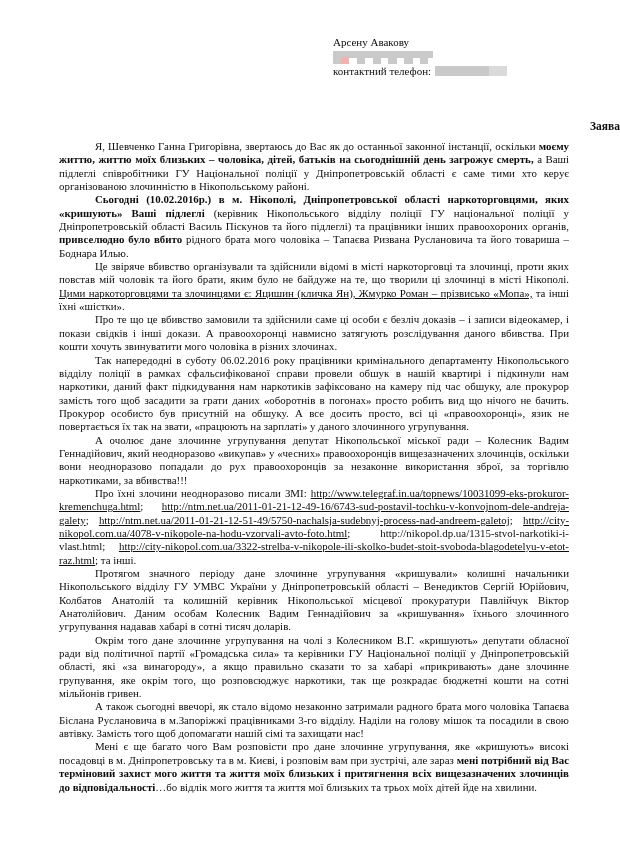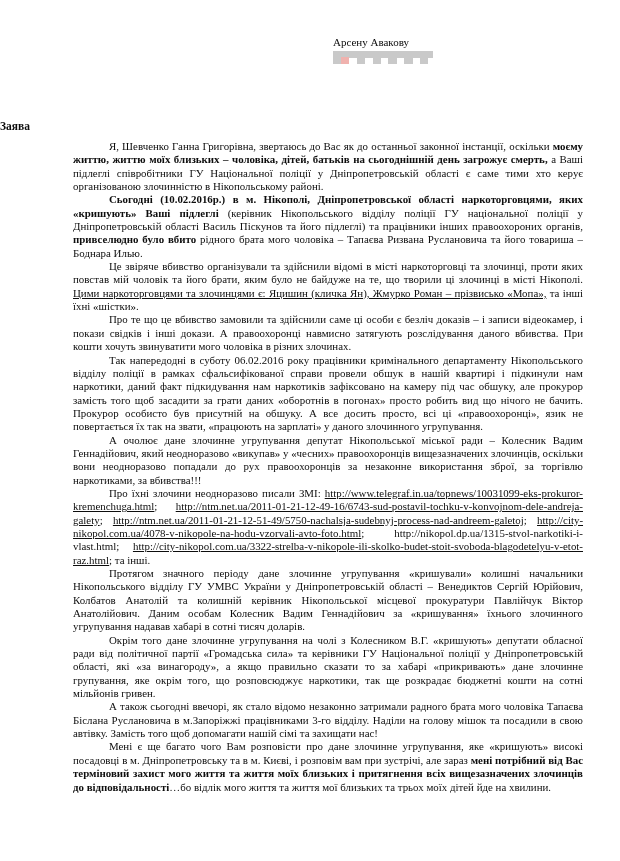--- a/index.html
+++ b/index.html
@@ -35,24 +35,24 @@
   .t1{left:8px;background:var(--redaction_pink,#f0b2ae) !important;}
   .t2{left:24px;}
   .t3{left:40px;}
   .t4{left:55px;width:9px;}
   .t5{left:71px;width:9px;}
   .t6{left:87px;}
   .phone{width:54px;margin-left:4px;}
   .phone-tail{width:18px;background:var(--redaction_gray_light,#dadada);}
   .title{
     position:absolute;top:120px;left:0;width:620px;
-    text-align:left;font-weight:bold;font-size:11.5px;
+    text-align:right;font-weight:bold;font-size:11.5px;
   }
   .body-text{
-    position:absolute;left:73px;top:140px;width:510px;
+    position:absolute;left:59px;top:140px;width:510px;
     font-size:10.9px;line-height:13.35px;
     text-align:justify;
     font-family:Liberation Serif, serif;
   }
   .para{margin:0;padding:0;text-indent:36px;}
   .rn{}
   .rb{font-weight:bold;}
   .ru{text-decoration:underline;}
   .rl{text-decoration:underline;overflow-wrap:anywhere;}
   .rlp{overflow-wrap:anywhere;}
@@ -71,20 +71,23 @@
         <i class="strip"></i>
         <i class="t t0"></i>
         <i class="t t1"></i>
         <i class="t t2"></i>
         <i class="t t3"></i>
         <i class="t t4"></i>
         <i class="t t5"></i>
         <i class="t t6"></i>
       </span>
     </div>
+    <div class="h-line">
+      <span>контактний телефон:</span><span class="redact-bar phone"></span><span class="redact-bar phone-tail"></span>
+    </div>
   </div>
 
   <div class="title">Заява</div>
 
   <div class="body-text">
       <p class="para"><span class="rn">Я, Шевченко Ганна Григорівна, звертаюсь до Вас як до останньої законної інстанції, оскільки </span><span class="rb">моєму життю, життю моїх близьких – чоловіка, дітей, батьків на сьогоднішній день загрожує смерть,</span><span class="rn"> а Ваші підлеглі співробітники ГУ Національної поліції у Дніпропетровській області є саме тими хто керує організованою злочинністю в Нікопольському районі.</span></p>
       <p class="para"><span class="rb">Сьогодні (10.02.2016р.) в м. Нікополі, Дніпропетровської області наркоторговцями, яких «кришують» Ваші підлеглі </span><span class="rn">(керівник Нікопольського відділу поліції ГУ національної поліції у Дніпропетровській області Василь Піскунов та його підлеглі) та працівники інших правоохороних органів, </span><span class="rb">привселюдно було вбито </span><span class="rn">рідного брата мого чоловіка – Тапаєва Ризвана Руслановича та його товариша – Боднара Илью.</span></p>
       <p class="para"><span class="rn">Це звіряче вбивство організували та здійснили відомі в місті наркоторговці та злочинці, проти яких повстав мій чоловік та його брати, яким було не байдуже на те, що творили ці злочинці в місті Нікополі. </span><span class="ru">Цими наркоторговцями та злочинцями є: Яцишин (кличка Ян), Жмурко Роман – прізвисько «Мопа»,</span><span class="rn"> та інші їхні «шістки».</span></p>
       <p class="para"><span class="rn">Про те що це вбивство замовили та здійснили саме ці особи є безліч доказів – і записи відеокамер, і покази свідків і інші докази. А правоохоронці навмисно затягують розслідування даного вбивства. При кошти хочуть звинуватити мого чоловіка в різних злочинах.</span></p>
       <p class="para"><span class="rn">Так напередодні в суботу 06.02.2016 року працівники кримінального департаменту Нікопольського відділу поліції в рамках сфальсифікованої справи провели обшук в нашій квартирі і підкинули нам наркотики, даний факт підкидування нам наркотиків зафіксовано на камеру під час обшуку, але прокурор замість того щоб засадити за грати даних «оборотнів в погонах» просто робить вид що нічого не бачить. Прокурор особисто був присутній на обшуку. А все досить просто, всі ці «правоохоронці», язик не повертається їх так на звати, «працюють на зарплаті» у даного злочинного угрупування.</span></p>

